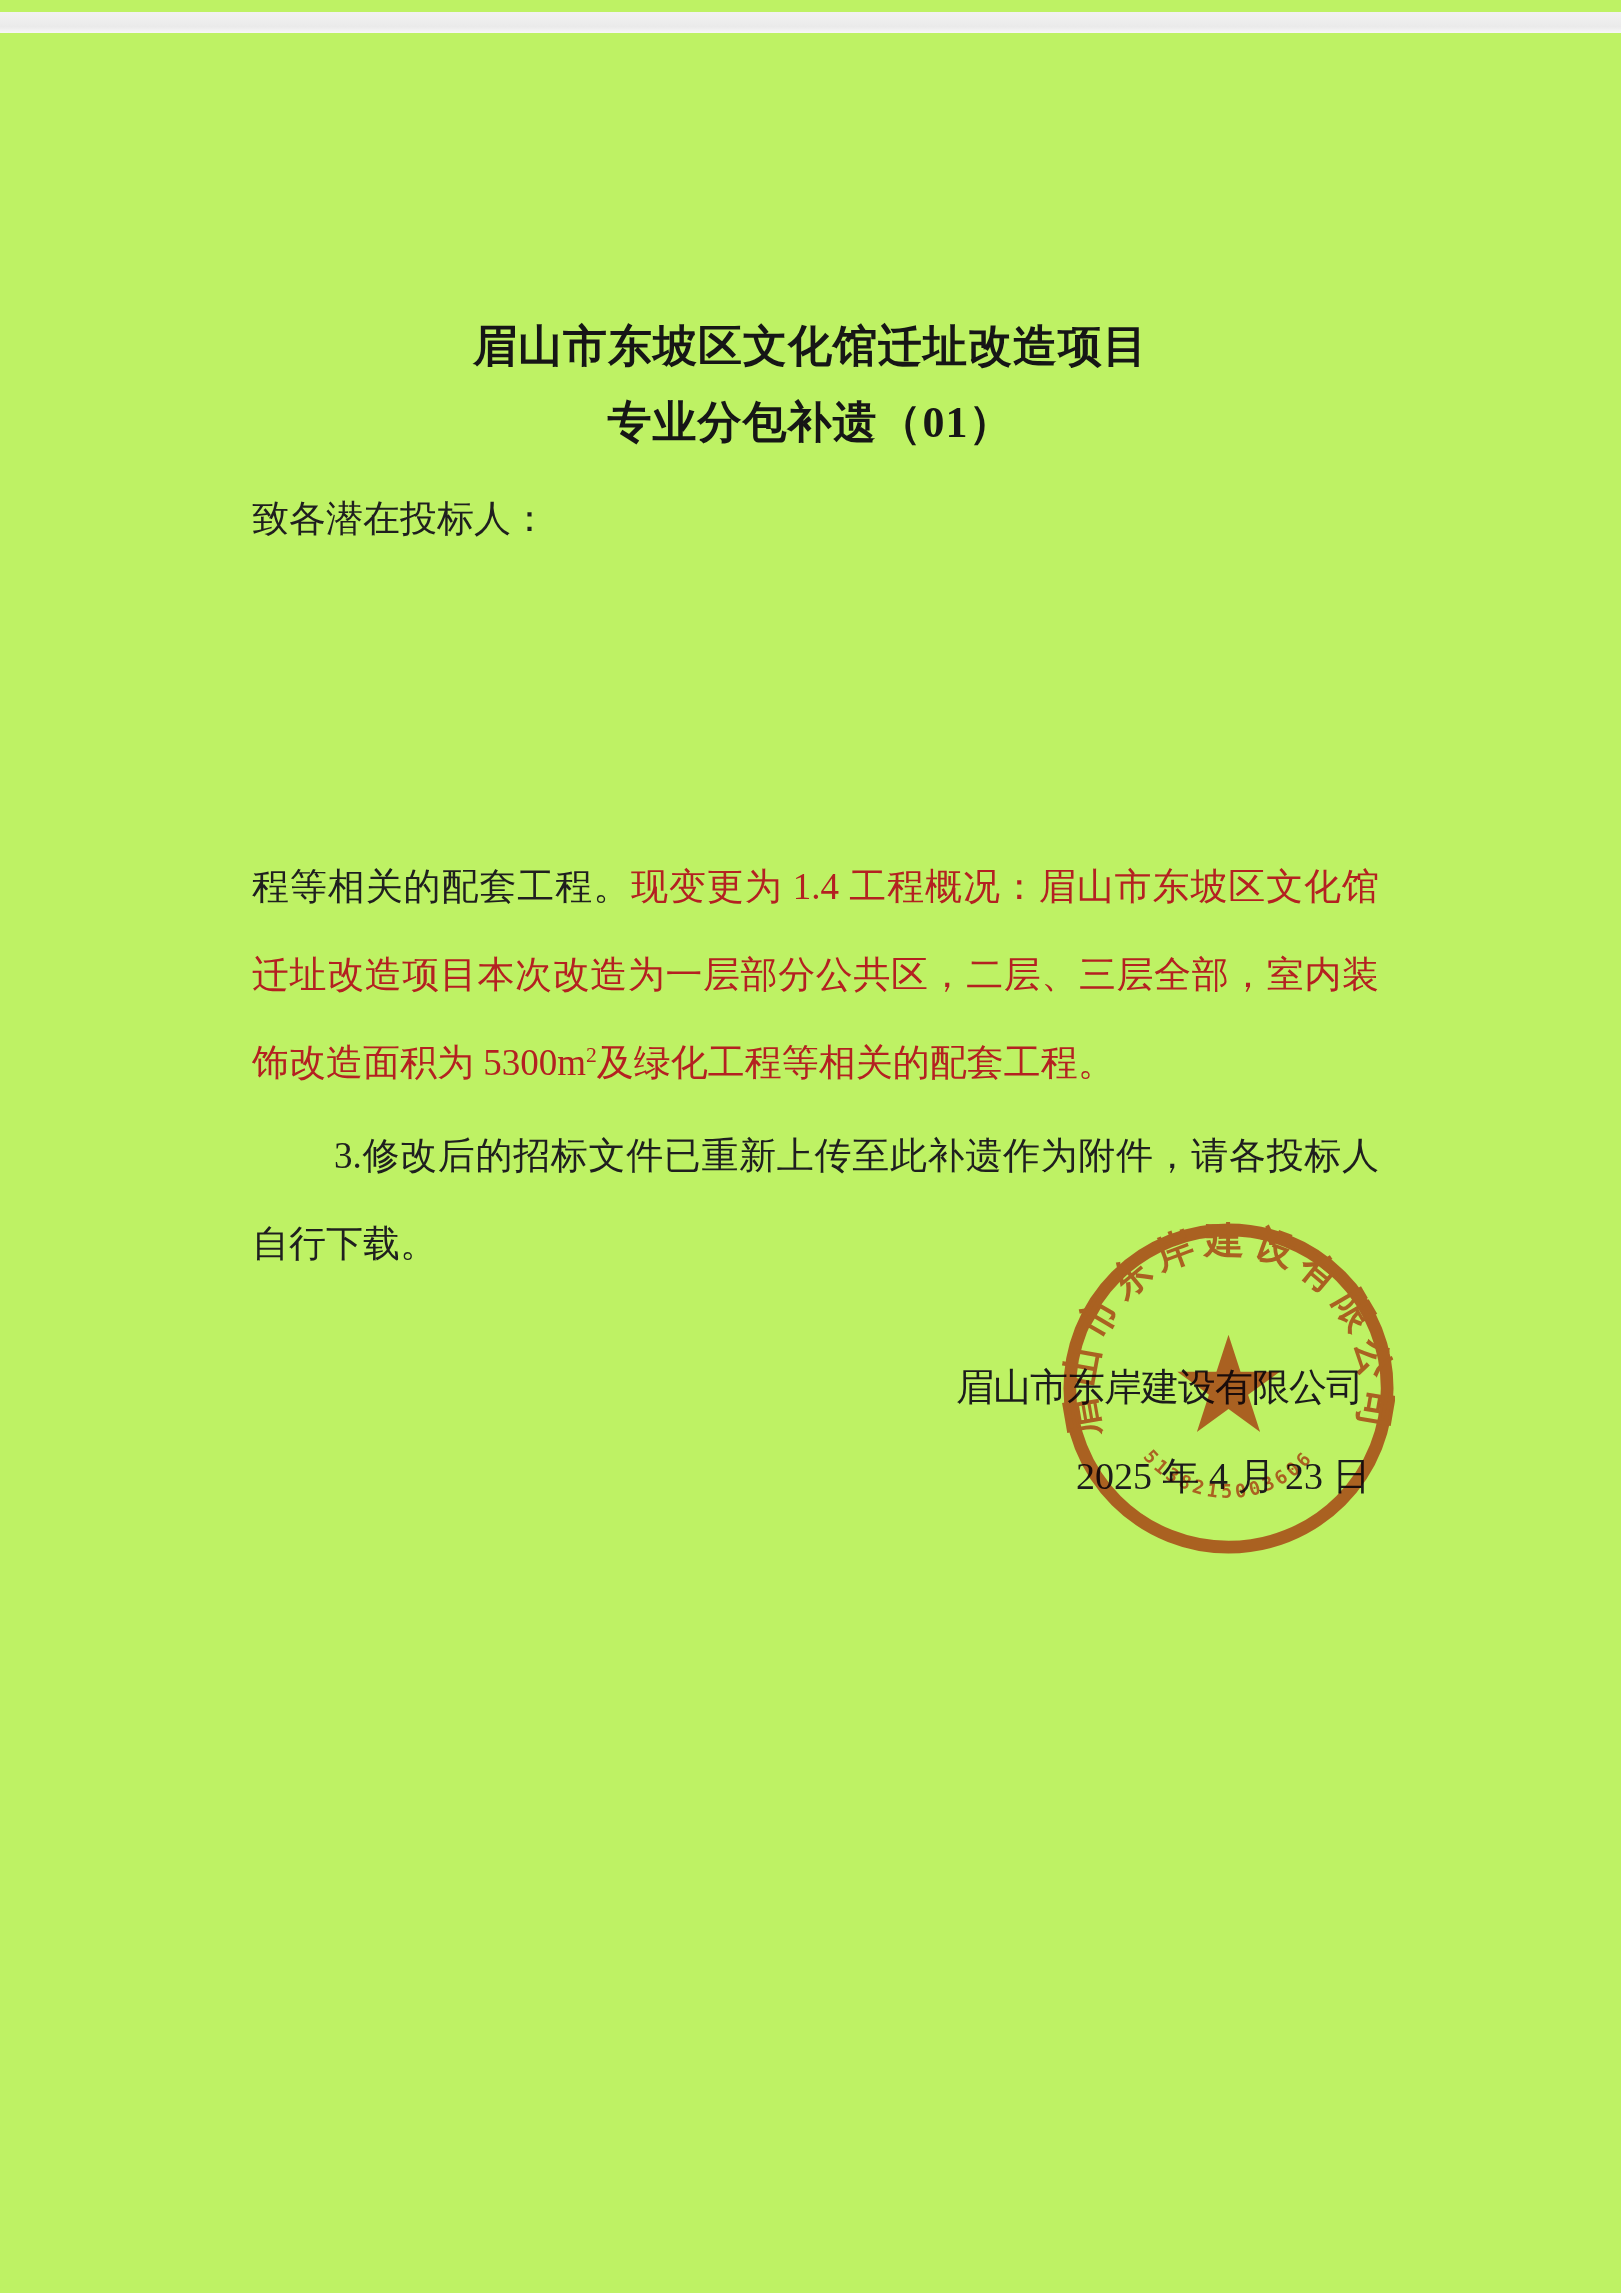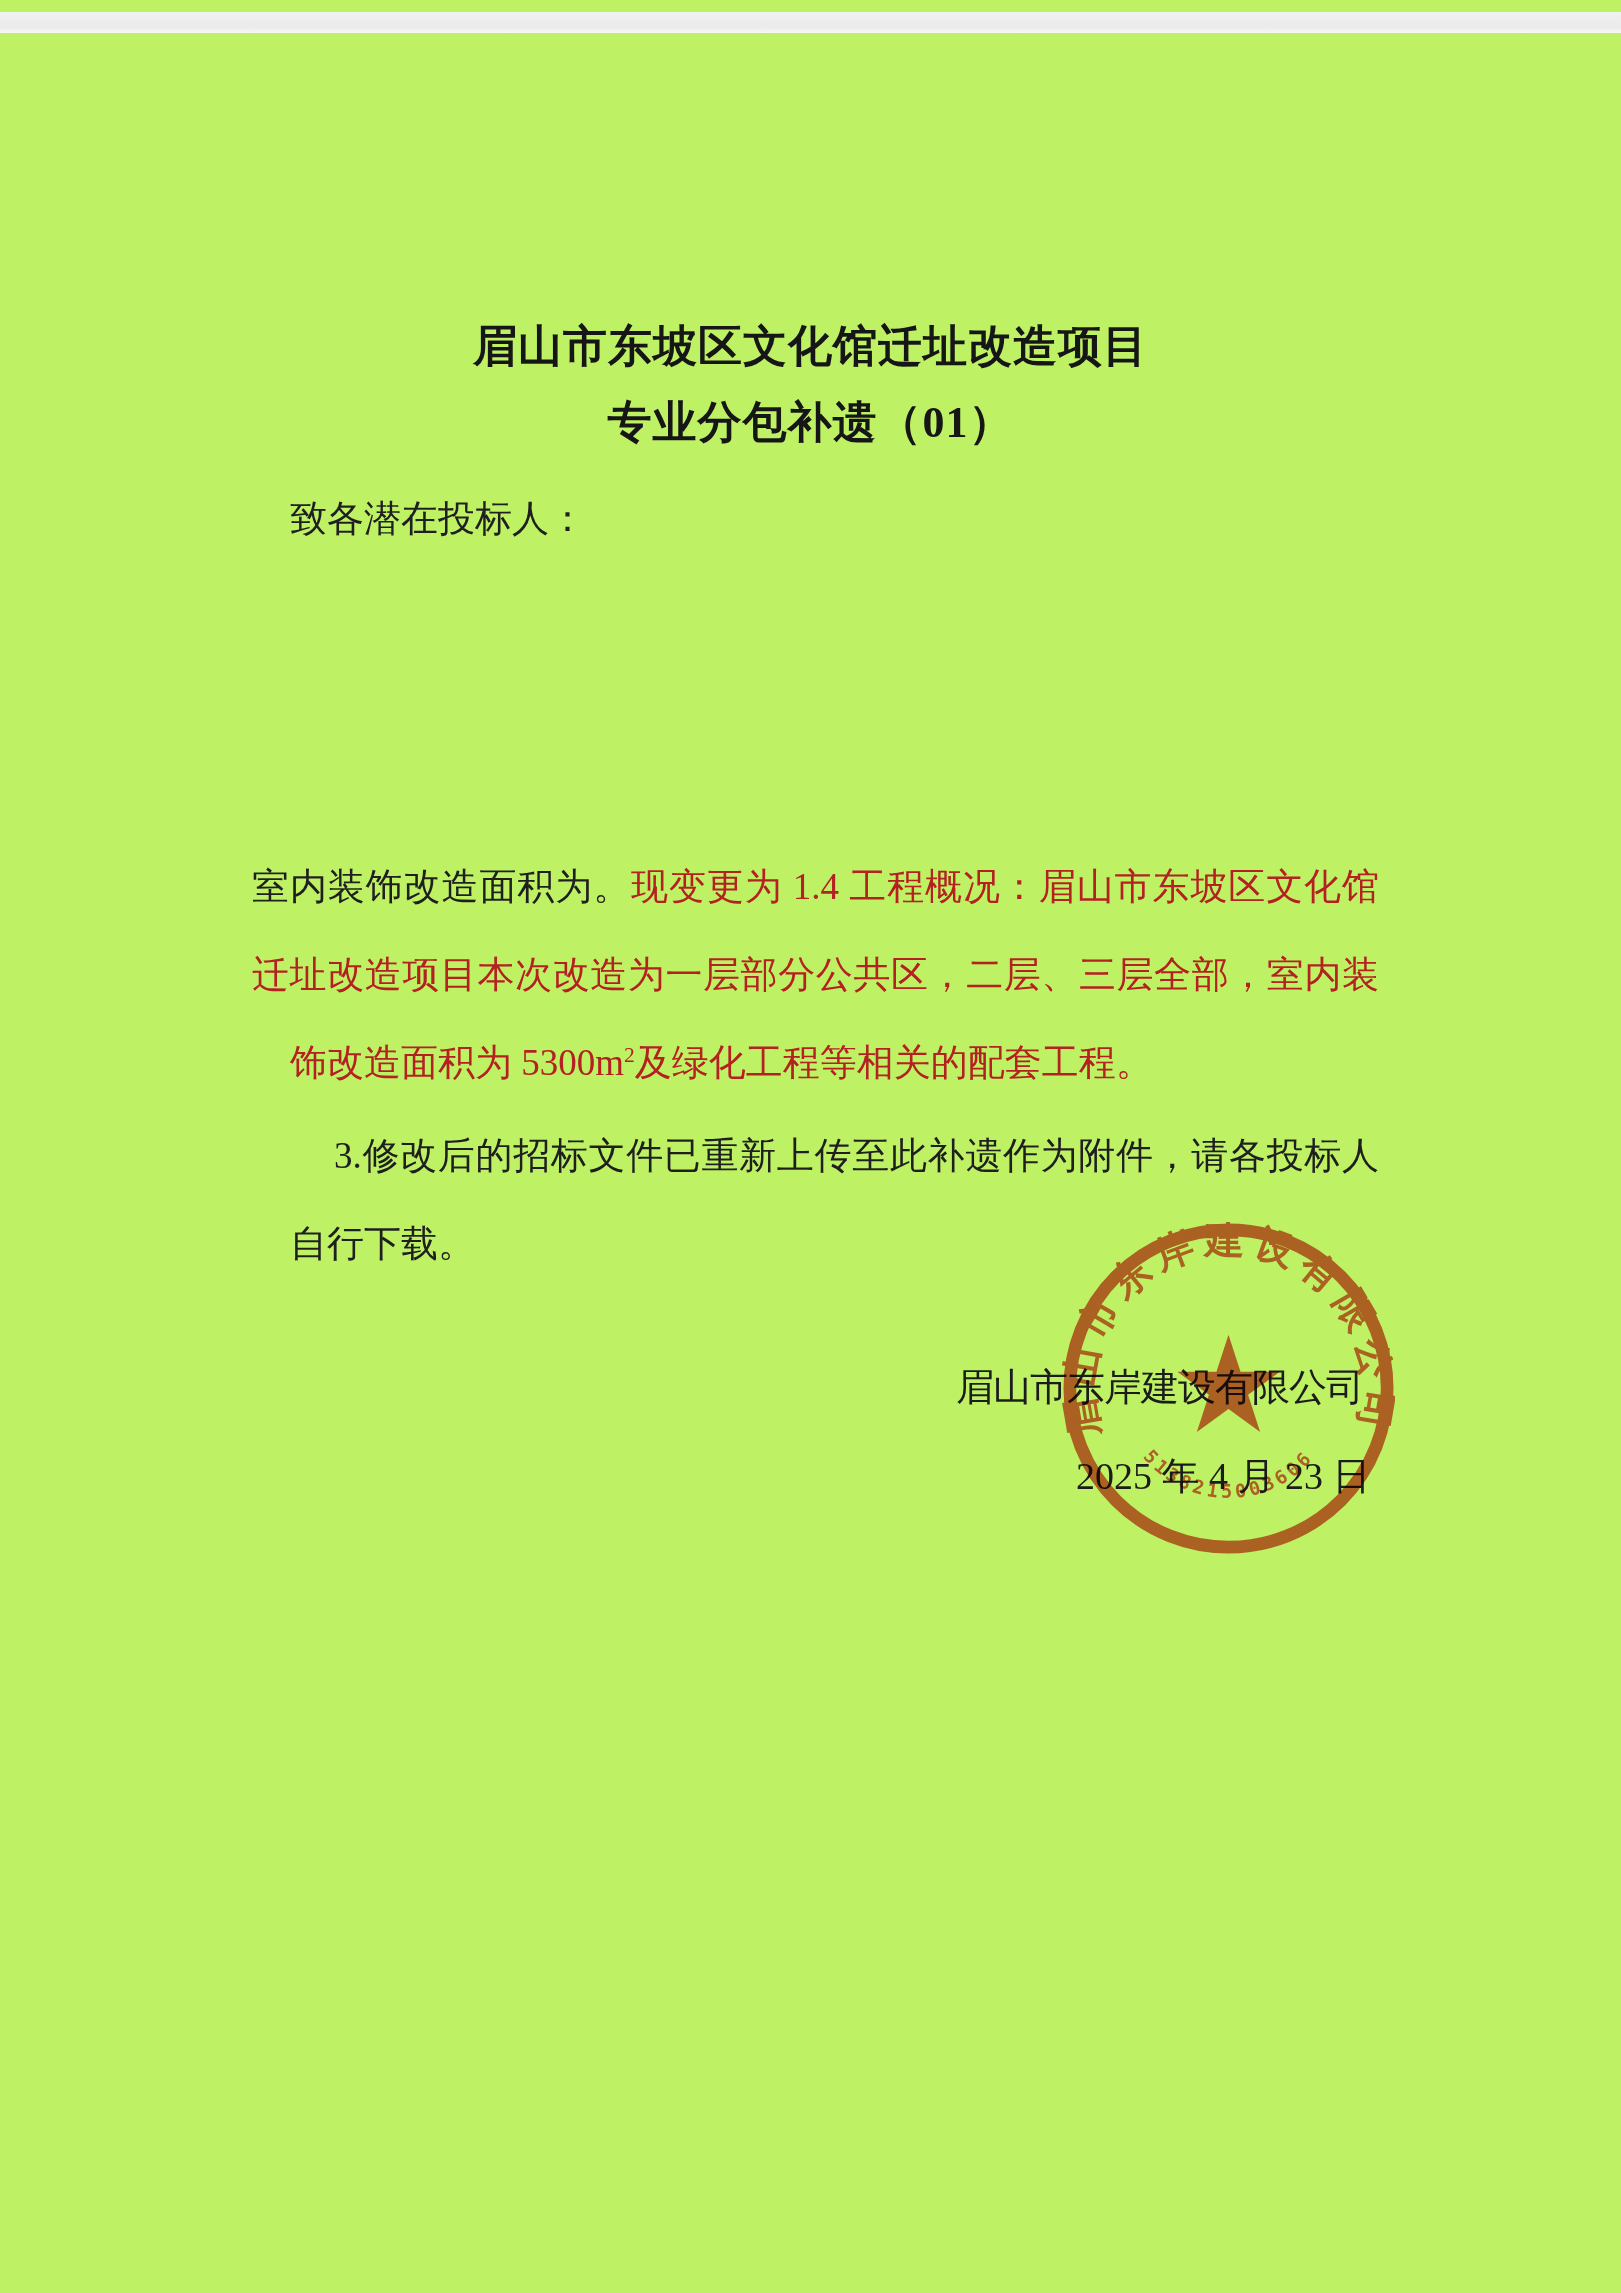--- a/index.html
+++ b/index.html
@@ -44,21 +44,20 @@
     font-size: 37px;
     line-height: 47px;
     color: #1f1f1f;
     text-align: justify;
     text-align-last: justify;
     white-space: nowrap;
   }
   .bline.natural {
     text-align: left;
     text-align-last: auto;
-    margin-left: 38px;
   }
   .bline.indent { text-indent: 82px; }
   .red { color: #b42121; }
   sup {
     font-size: 21.6px;
     line-height: 0;
     vertical-align: super;
   }
   .sig {
     position: absolute;
@@ -97,21 +96,21 @@
   <div class="scan-band"></div>
 
   <div class="title l1">眉山市东坡区文化馆迁址改造项目</div>
   <div class="title l2">专业分包补遗（01）</div>
 
   <div class="bline natural" style="top:495px;">致各潜在投标人：</div>
 
 
 
 
-  <div class="bline" style="top:863px;"><span>室内装饰改造面积为。</span><span class="red">现变更为 1.4 工程概况：眉山市东坡区文化馆</span></div>
+  <div class="bline" style="top:863px;"><span>程等相关的配套工程。</span><span class="red">现变更为 1.4 工程概况：眉山市东坡区文化馆</span></div>
 
   <div class="bline red" style="top:951px;">迁址改造项目本次改造为一层部分公共区，二层、三层全部，室内装</div>
 
   <div class="bline natural red" style="top:1039px;"><span>饰改造面积为 5300m</span><sup>2</sup><span>及绿化工程等相关的配套工程。</span></div>
 
   <div class="bline indent" style="top:1132px;">3.修改后的招标文件已重新上传至此补遗作为附件，请各投标人</div>
 
   <div class="bline natural" style="top:1220px;">自行下载。</div>
 
   <div class="sig company">眉山市东岸建设有限公司</div>

